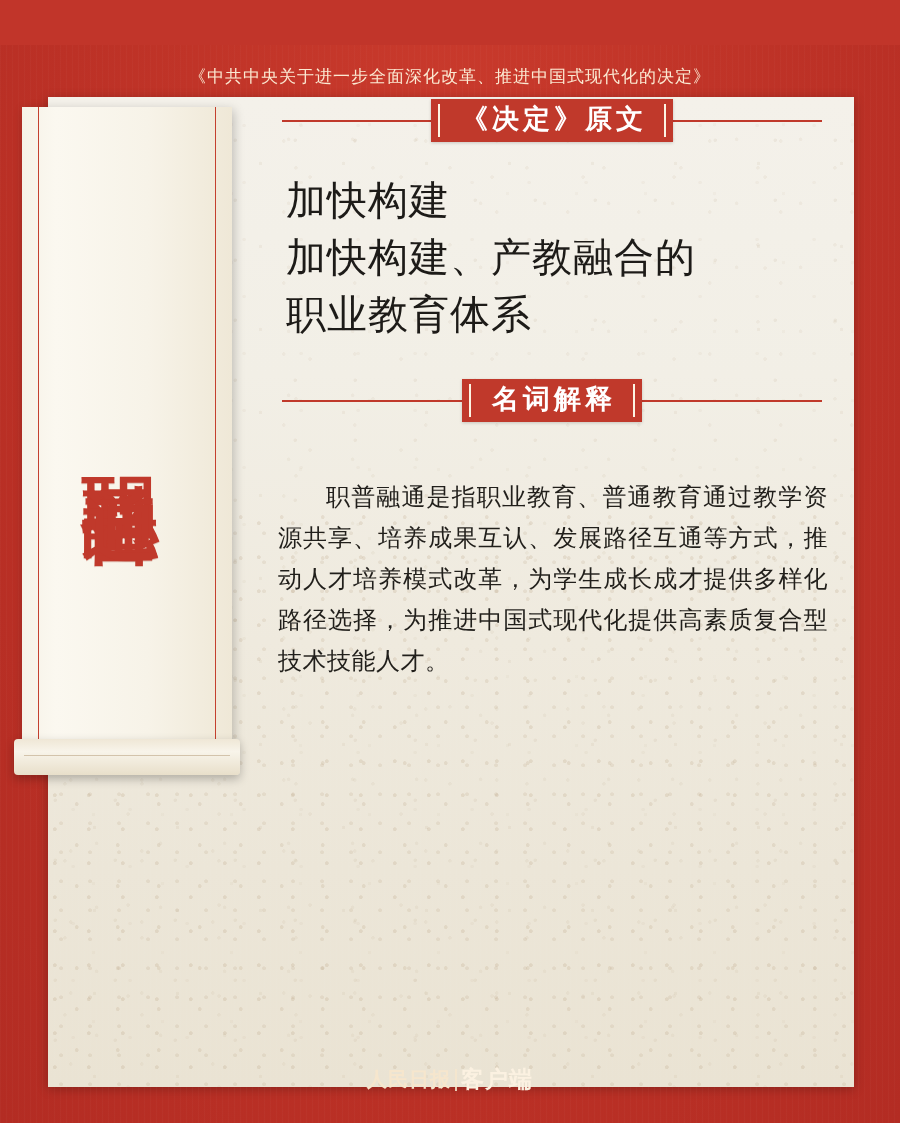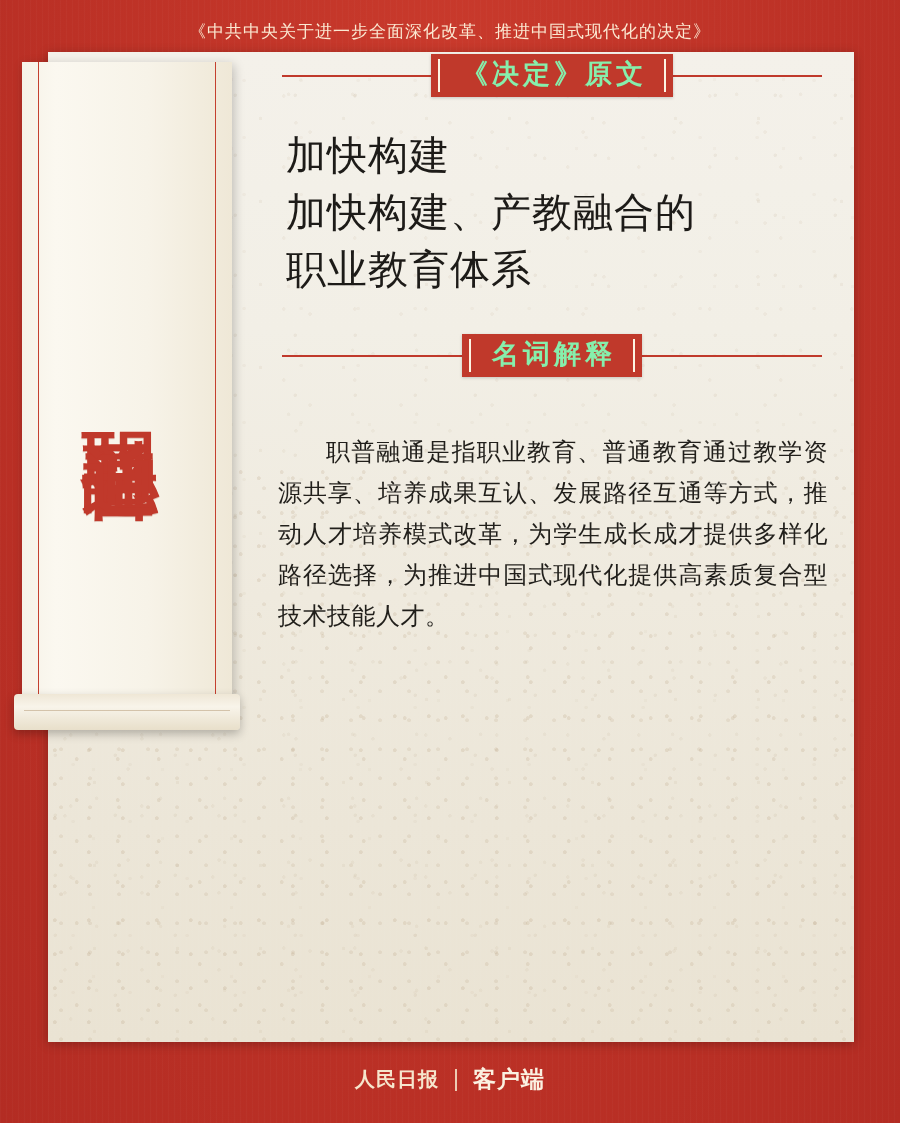--- a/index.html
+++ b/index.html
@@ -14,20 +14,21 @@
     overflow: hidden;
     position: relative;
   }
 
   
   .poster {
     position: absolute;
     inset: 0;
     background:
       radial-gradient(ellipse at 50% 10%, #c93a2c 0%, #bc3126 60%, #b32c23 100%);
+    margin-top: 45px;
   }
 
   
   .poster::after {
     content: "";
     position: absolute;
     inset: 0;
     background-image: repeating-linear-gradient(
         90deg,
         rgba(255,255,255,0.025) 0px,
@@ -173,21 +174,21 @@
     position: absolute;
     top: 50%;
     height: 2px;
     background: #c0392b;
   }
   .banner .rule.left { left: 10px; right: 58%; }
   .banner .rule.right { right: 10px; left: 58%; }
   .banner .tag {
     position: relative;
     background: #c0392b;
-    color: #86efac;
+    color: #ffffff;
     font-size: 27px;
     font-weight: 700;
     letter-spacing: 4px;
     padding: 7px 26px 9px 30px;
     line-height: 1;
     z-index: 2;
     box-shadow: 0 1px 3px rgba(0,0,0,0.18);
   }
   .banner .tag::before,
   .banner .tag::after {
@@ -226,21 +227,21 @@
   }
 
   
   .footer {
     position: absolute;
     left: 0; right: 0;
     bottom: 28px;
     display: flex;
     align-items: center;
     justify-content: center;
-    gap: 16px;
+    gap: 4px;
     z-index: 14;
   }
   .footer .mark {
     color: #f6e6cd;
     font-size: 20px;
     font-weight: 700;
     letter-spacing: 1px;
     font-family: "Liberation Serif", "DejaVu Serif", serif;
   }
   .footer .divider {

